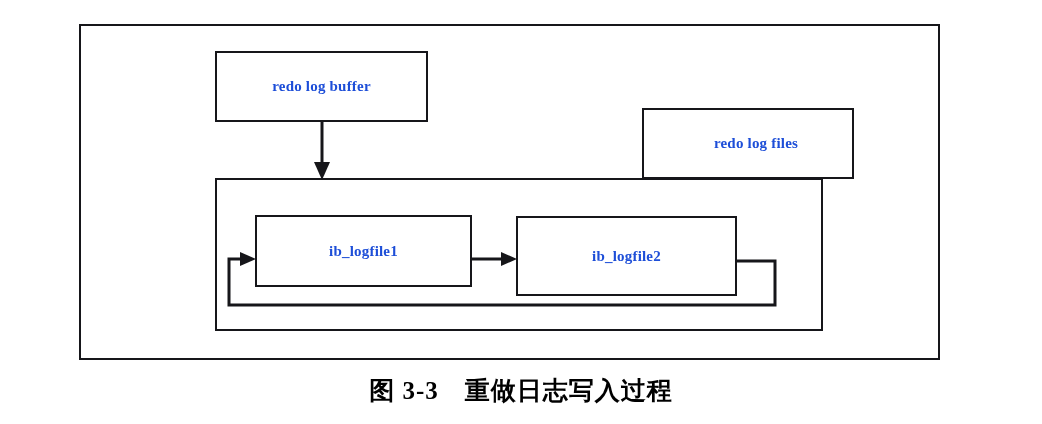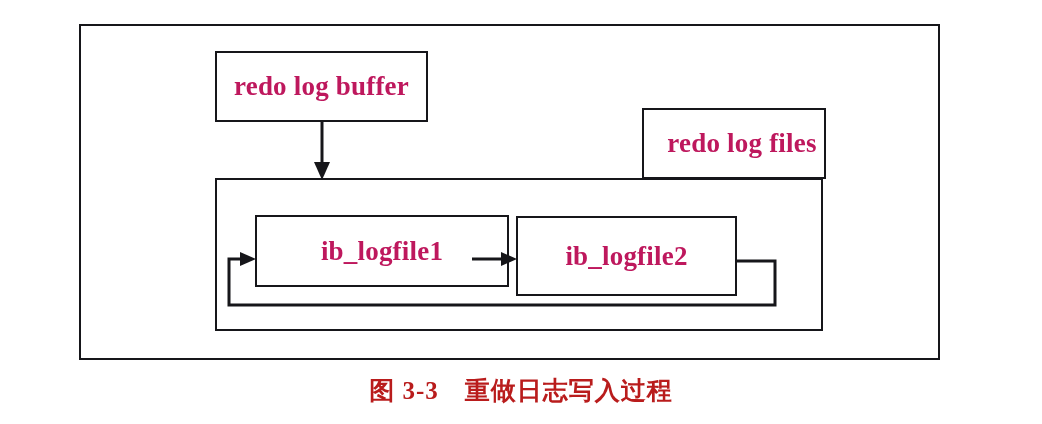--- a/index.html
+++ b/index.html
@@ -29,24 +29,24 @@
     position: absolute;
     box-sizing: border-box;
     background: #ffffff;
     border: 2px solid #16161a;
     display: flex;
     align-items: center;
     justify-content: center;
   }
   .box .box-label {
     font-family: "Liberation Serif", "DejaVu Serif", serif;
-    font-size: 27px;
+    font-size: 15px;
     font-weight: 600;
     letter-spacing: 0.2px;
-    color: #be185d;
+    color: #1d4ed8;
     white-space: nowrap;
     line-height: 1;
   }
 
   
   #outer-frame {
     left: 79px;
     top: 24px;
     width: 861px;
     height: 336px;
@@ -60,42 +60,42 @@
     width: 213px;
     height: 71px;
     border-width: 2px;
     z-index: 6;
   }
 
   
   #redo-log-files-box {
     left: 642px;
     top: 108px;
-    width: 184px;
+    width: 212px;
     height: 71px;
     border-width: 2px;
     z-index: 7;
     padding-left: 16px;
   }
 
   
   #redo-log-files-container {
     left: 215px;
     top: 178px;
     width: 608px;
     height: 153px;
     border-width: 2px;
     z-index: 4;
   }
 
   
   #ib-logfile1-box {
     left: 255px;
     top: 215px;
-    width: 254px;
+    width: 217px;
     height: 72px;
     border-width: 2px;
     z-index: 8;
   }
   #ib-logfile2-box {
     left: 516px;
     top: 216px;
     width: 221px;
     height: 80px;
     border-width: 2px;
@@ -117,21 +117,21 @@
   #figure-caption {
     position: absolute;
     left: 0;
     top: 374px;
     width: 1042px;
     text-align: center;
     font-family: "Liberation Serif", "DejaVu Serif", serif;
     font-size: 25px;
     font-weight: 700;
     letter-spacing: 1px;
-    color: #b91c1c;
+    color: #000000;
     white-space: pre;
   }
 </style>
 </head>
 <body>
 
 <div id="figure-root">
 
   <div class="box" id="outer-frame"></div>
 

